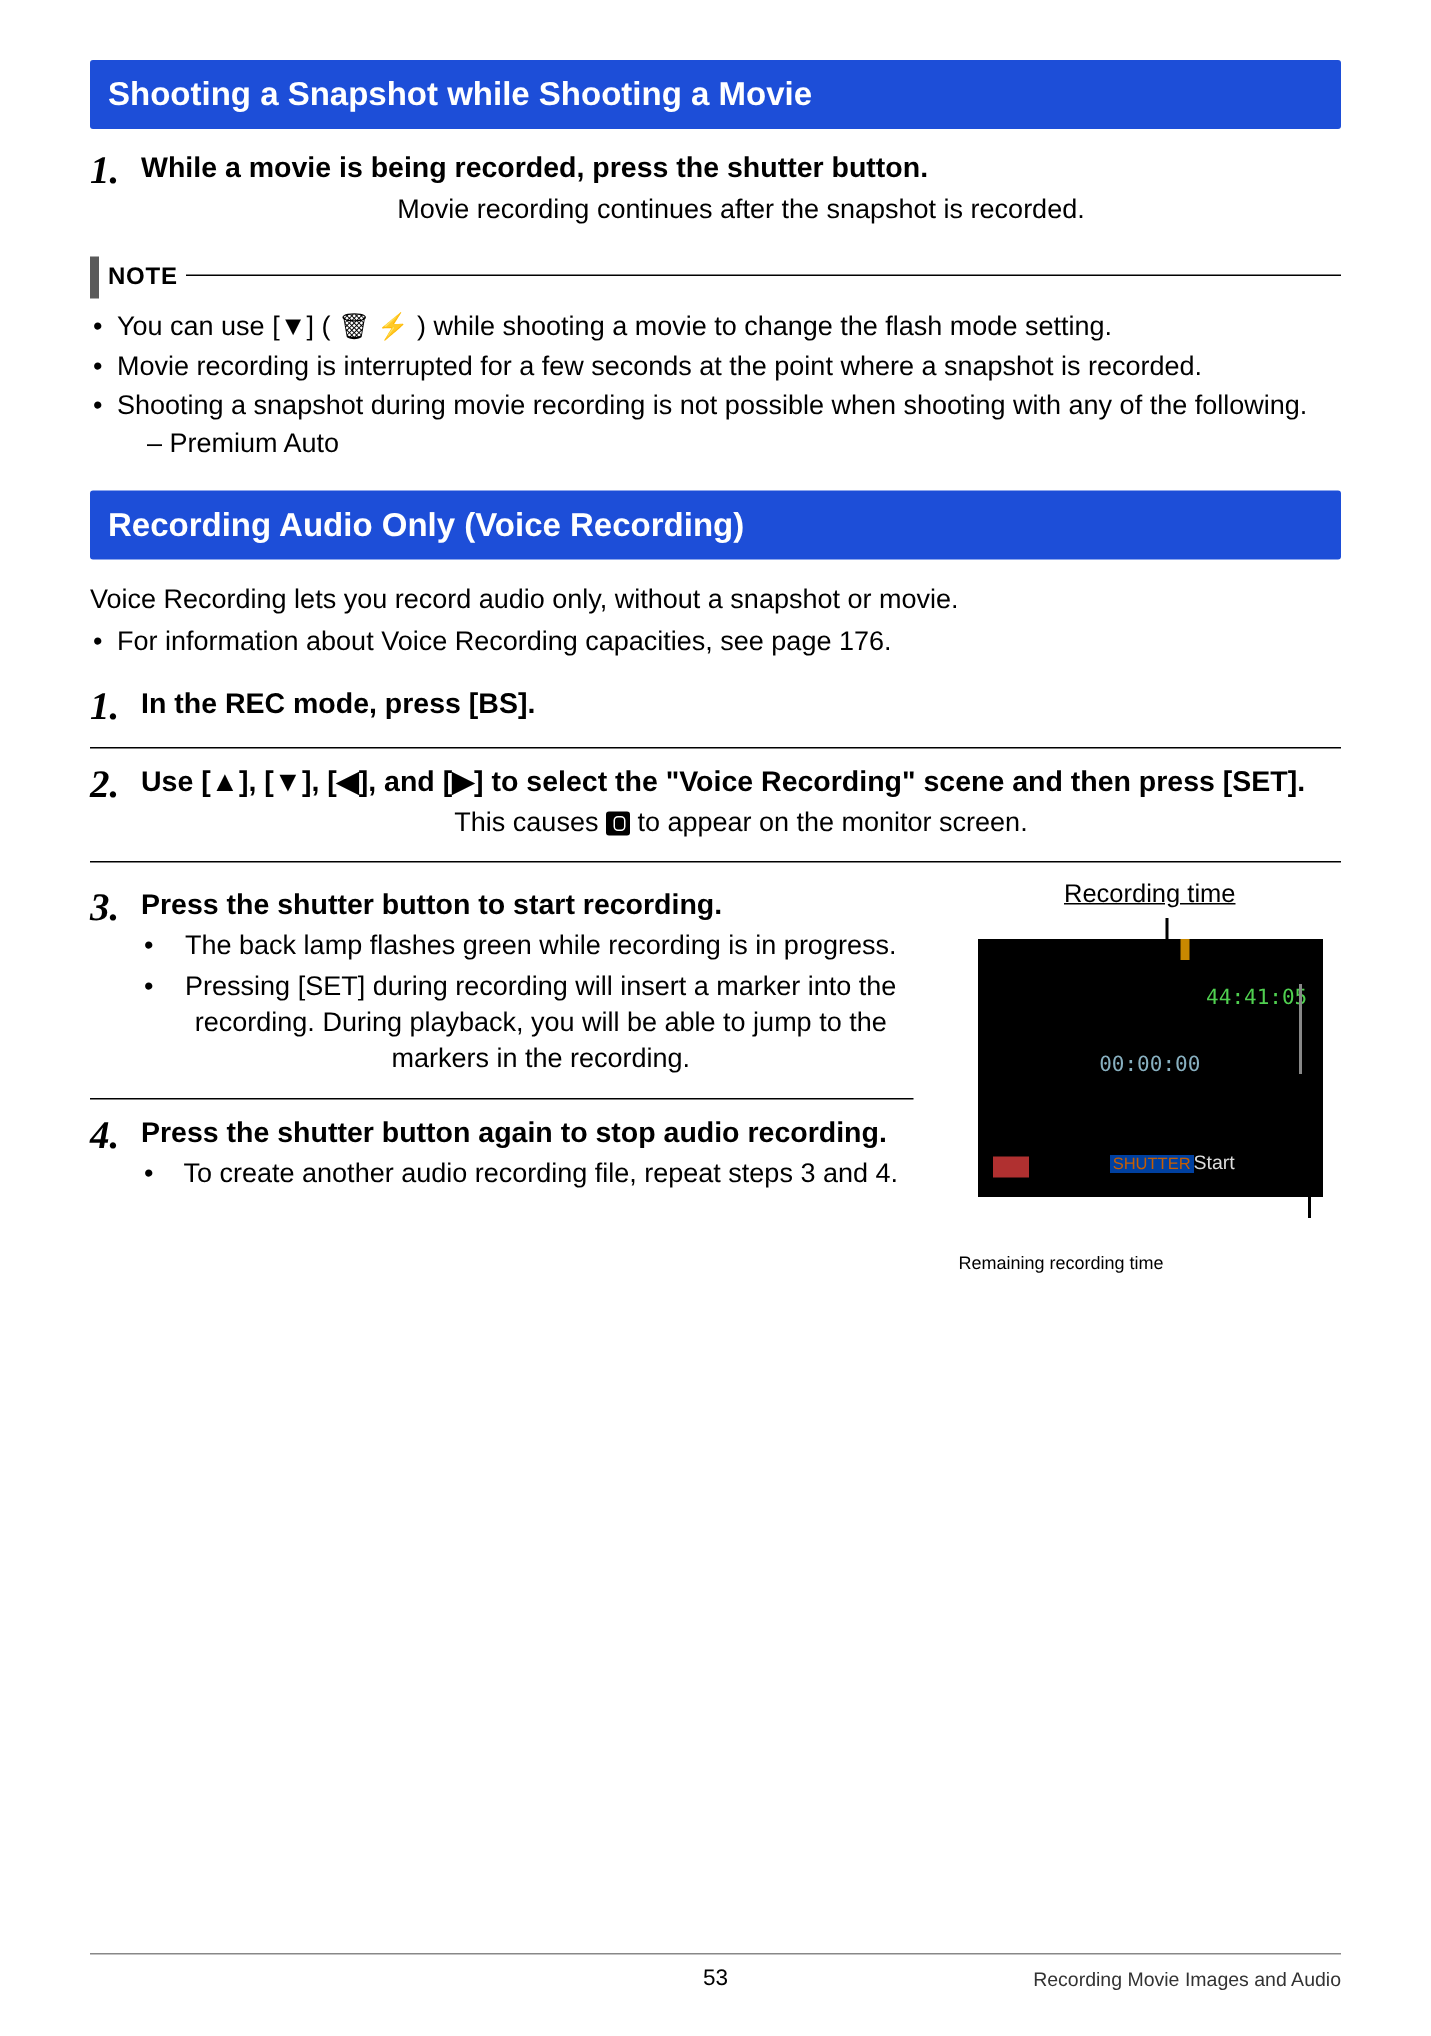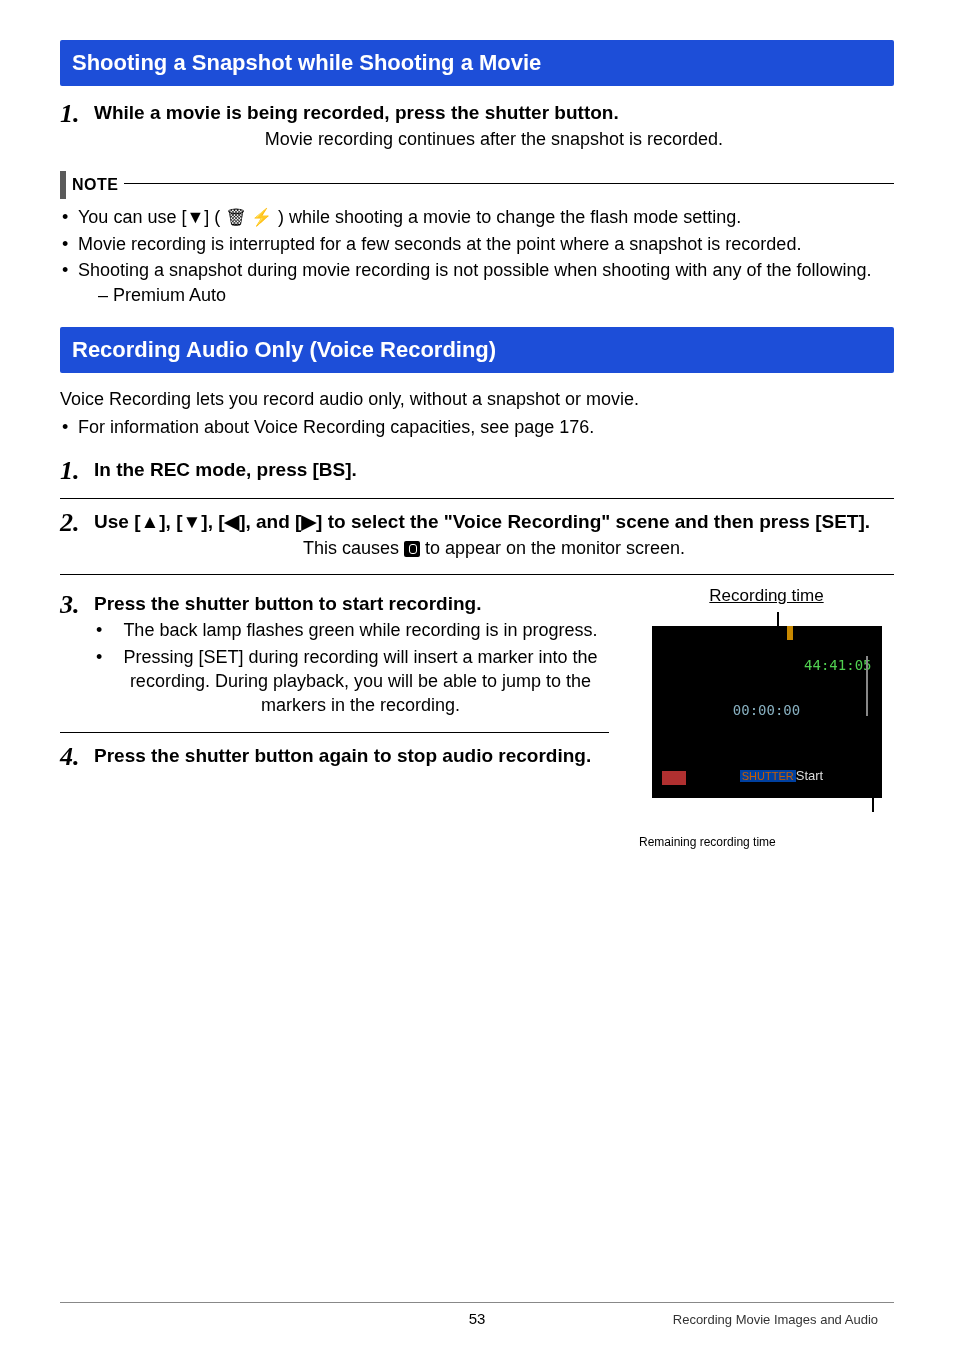--- a/index.html
+++ b/index.html
@@ -207,21 +207,21 @@
     border-top: 1px solid #888;
     padding-top: 6px;
     font-size: 14px;
   }
   .footer-page {
     text-align: center;
     font-size: 15px;
   }
   .footer-section {
     position: absolute;
-    right: 16px;
+    right: 0;
     top: 8px;
     font-size: 13px;
     color: #333;
   }
 </style>
 </head>
 <body>
 
 <div class="section-header">Shooting a Snapshot while Shooting a Movie</div>
 
@@ -304,20 +304,21 @@
 
     <hr class="hr">
 
     <div class="step">
       <div class="step-row">
         <div class="step-num">4.</div>
         <div class="step-title">Press the shutter button again to stop audio recording.</div>
       </div>
       <div class="step-body">
         <ul class="bullets">
+          <li>To create another audio recording file, repeat steps 3 and 4.</li>
         </ul>
       </div>
     </div>
 
   </div>
 
   <div class="image-block">
     <div class="rec-time-label">Recording time</div>
     <div style="width:2px;height:14px;background:#000;margin:0 auto 0 138px"></div>
     <div class="screen">

